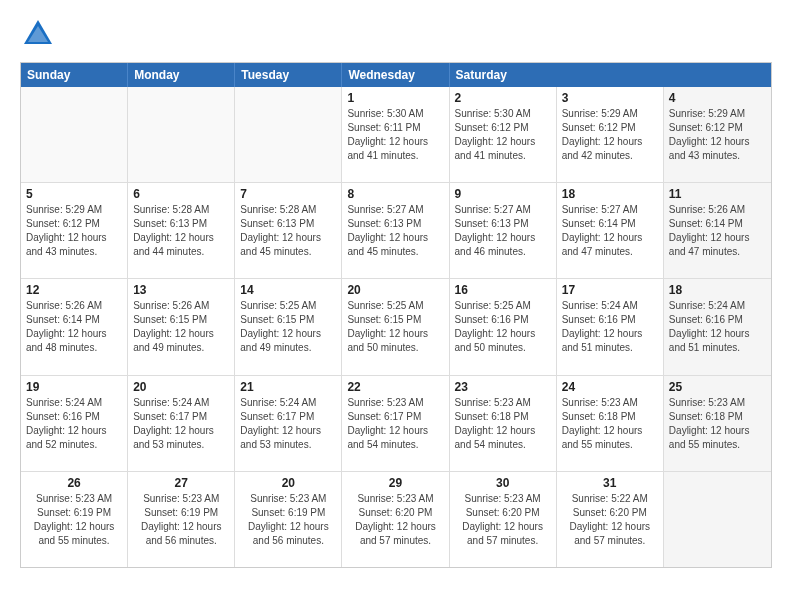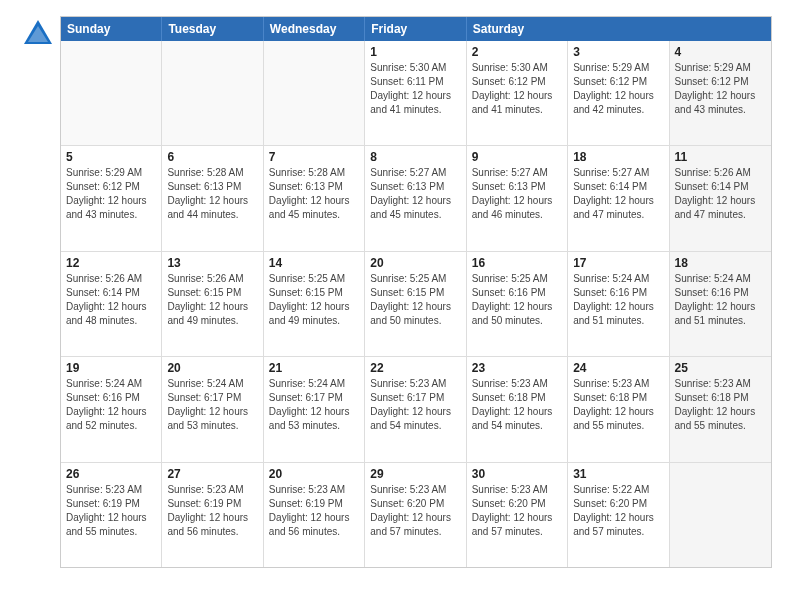--- a/index.html
+++ b/index.html
@@ -9,21 +9,21 @@
       width: 792px;
       height: 612px;
       overflow: hidden;
     }
     .page {
       width: 792px;
       height: 580px;
       background: #fff;
       padding: 16px 20px 12px 20px;
       display: flex;
-      flex-direction: row;
+      flex-direction: column;
     }
     .header {
       display: flex;
       justify-content: space-between;
       align-items: flex-start;
       margin-bottom: 10px;
     }
     .logo {
       display: flex;
       align-items: center;
@@ -83,21 +83,21 @@
       flex: 1;
       display: flex;
       flex-direction: column;
     }
     .cal-row {
       display: grid;
       grid-template-columns: repeat(7, 1fr);
       flex: 1;
       border-bottom: 1px solid #ddd;
     }
-    .cal-row:last-child { border-bottom: none; }
+    .cal-row:last-child { border-bottom: none; text-align: center; }
     .cal-cell {
       border-right: 1px solid #ddd;
       padding: 4px 5px;
       font-size: 9.5px;
       color: #333;
       vertical-align: top;
       background: #fff;
       min-height: 0;
     }
     .cal-cell:last-child { border-right: none; }
@@ -132,23 +132,23 @@
     </div>
     <div class="title-block">
       <div class="month-title"></div>
       <div class="location-title"></div>
     </div>
   </div>
 
   <div class="calendar">
     <div class="cal-header">
     <div class="cal-header-cell">Sunday</div>
+        <div class="cal-header-cell">Monday</div>
         <div class="cal-header-cell">Tuesday</div>
         <div class="cal-header-cell">Wednesday</div>
-        <div class="cal-header-cell">Friday</div>
         <div class="cal-header-cell">Saturday</div>
       </div>
     <div class="cal-body">
     <div class="cal-row">
           <div class="cal-cell empty"></div>
           <div class="cal-cell empty"></div>
           <div class="cal-cell empty"></div>
           <div class="cal-cell">
             <div class="day-num">1</div>
             <div class="day-info">Sunrise: 5:30 AM<br>Sunset: 6:11 PM<br>Daylight: 12 hours and 41 minutes.</div>

